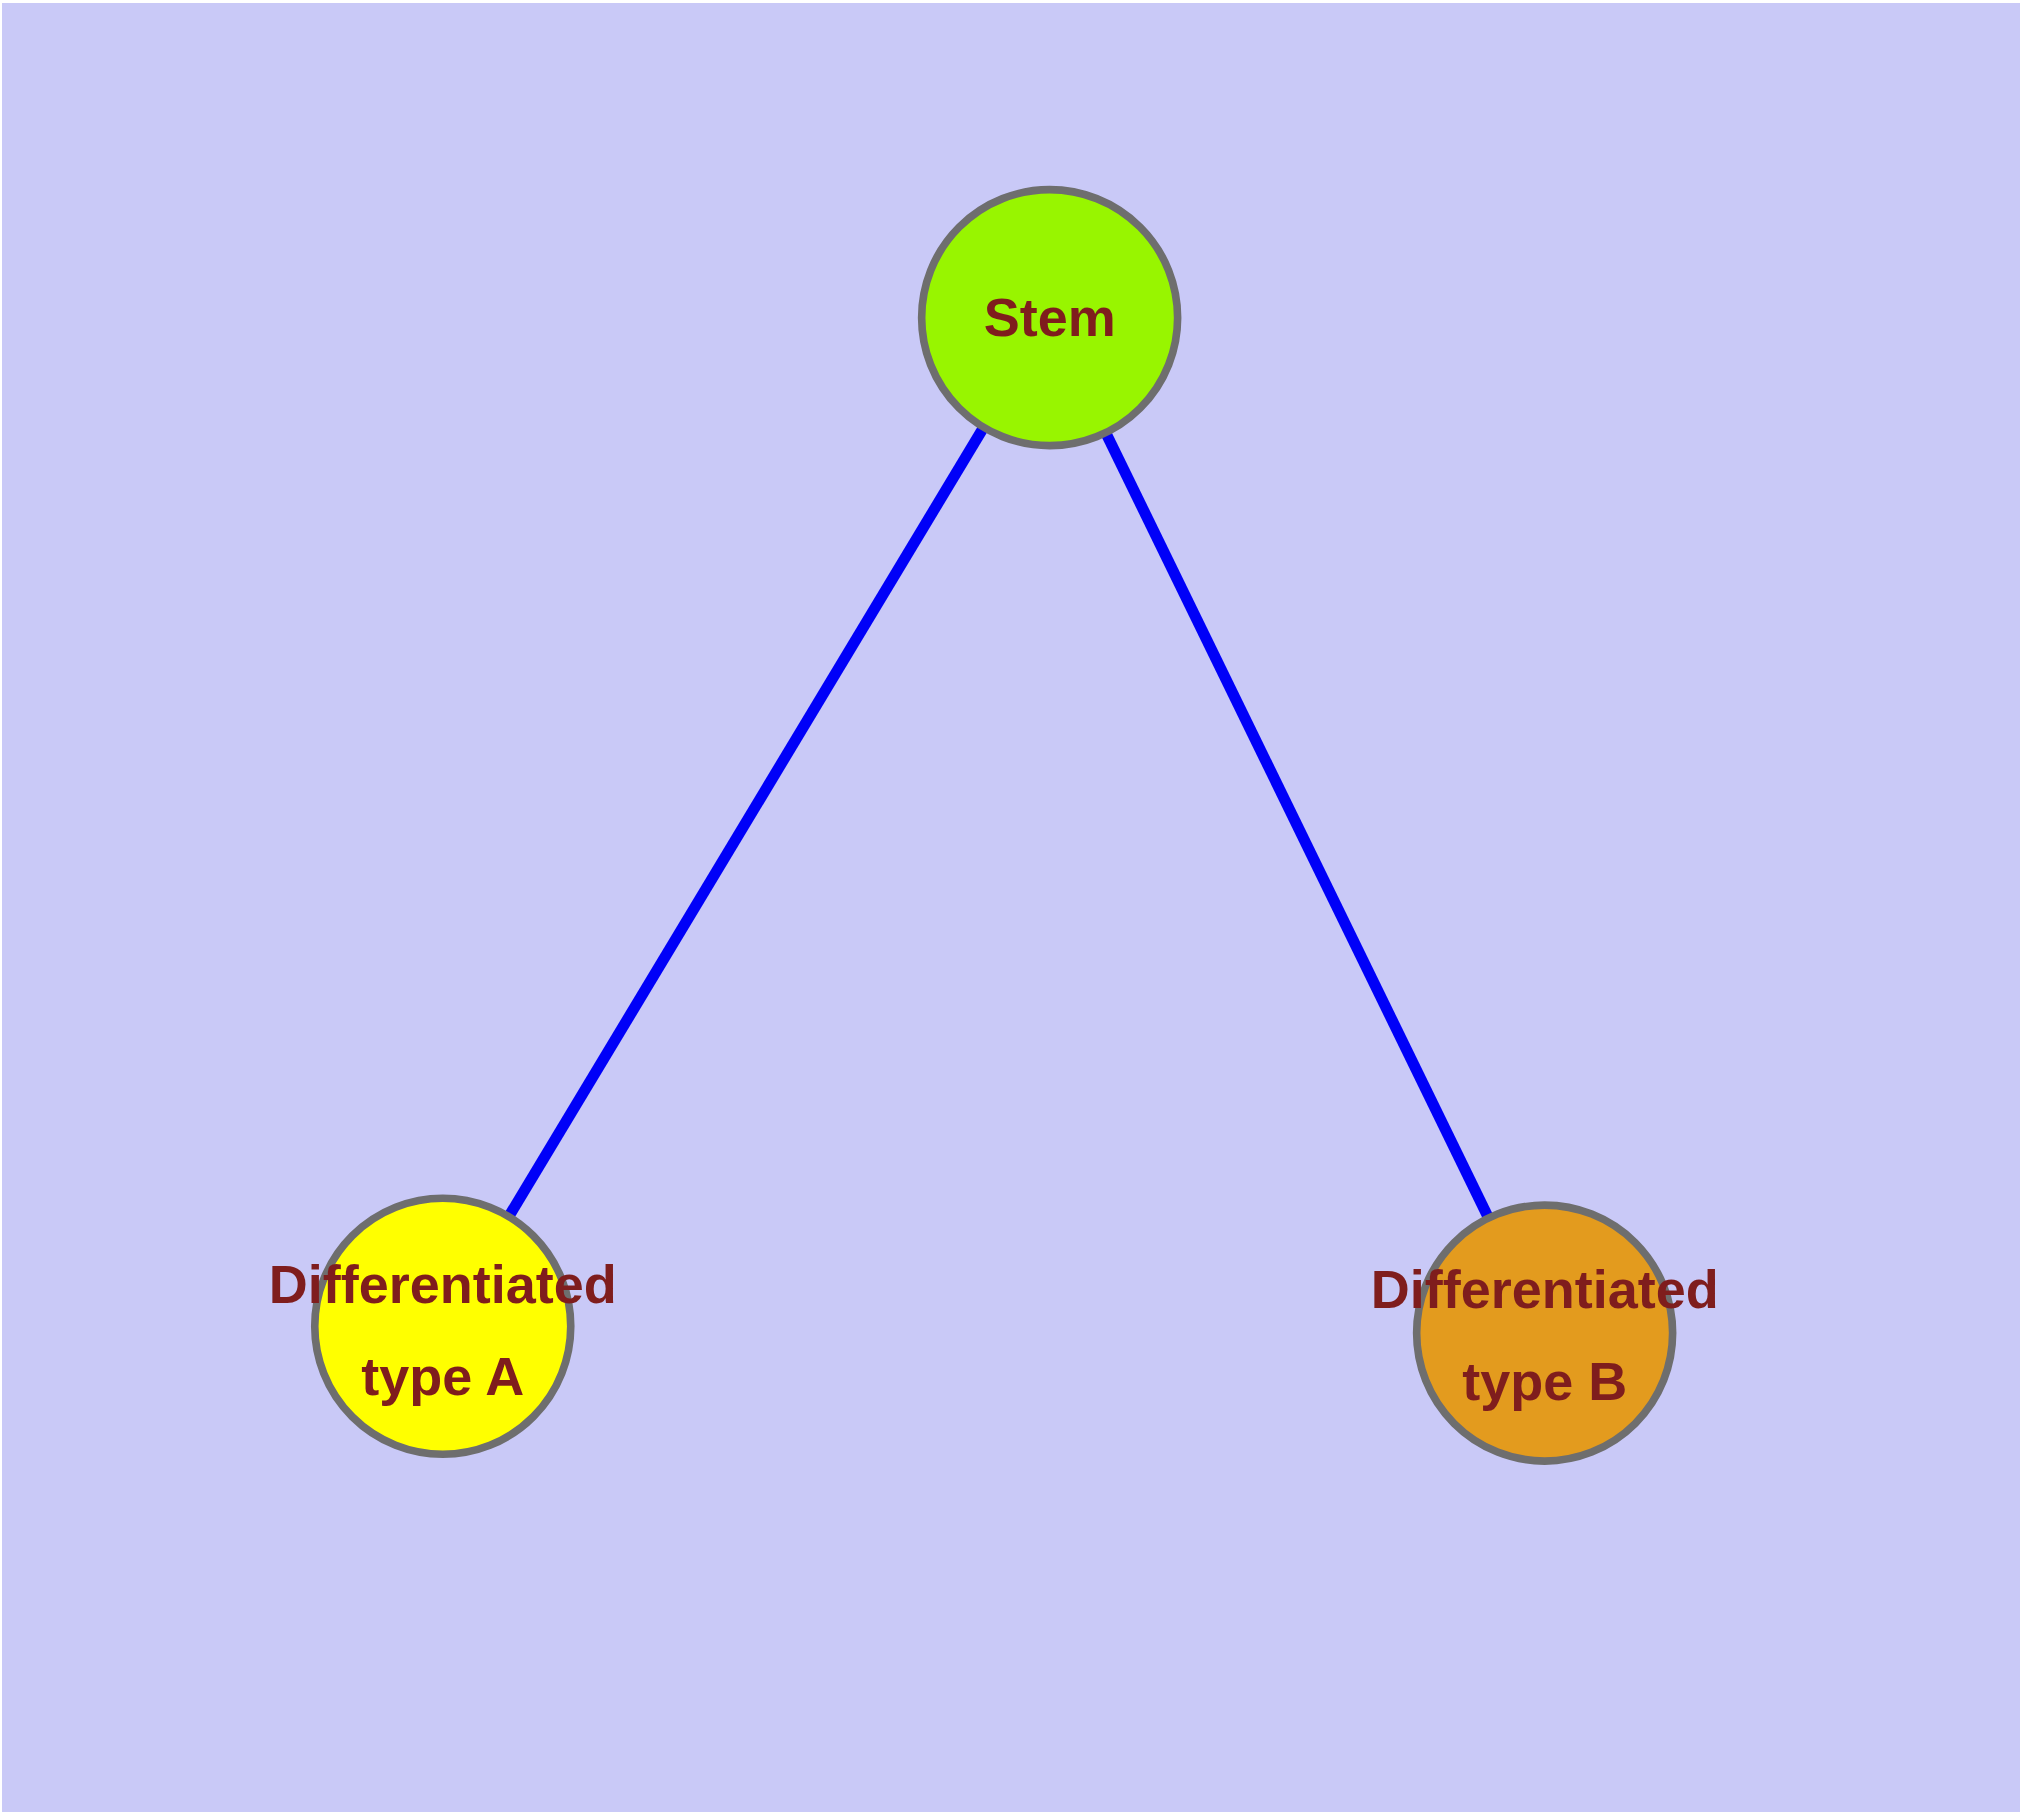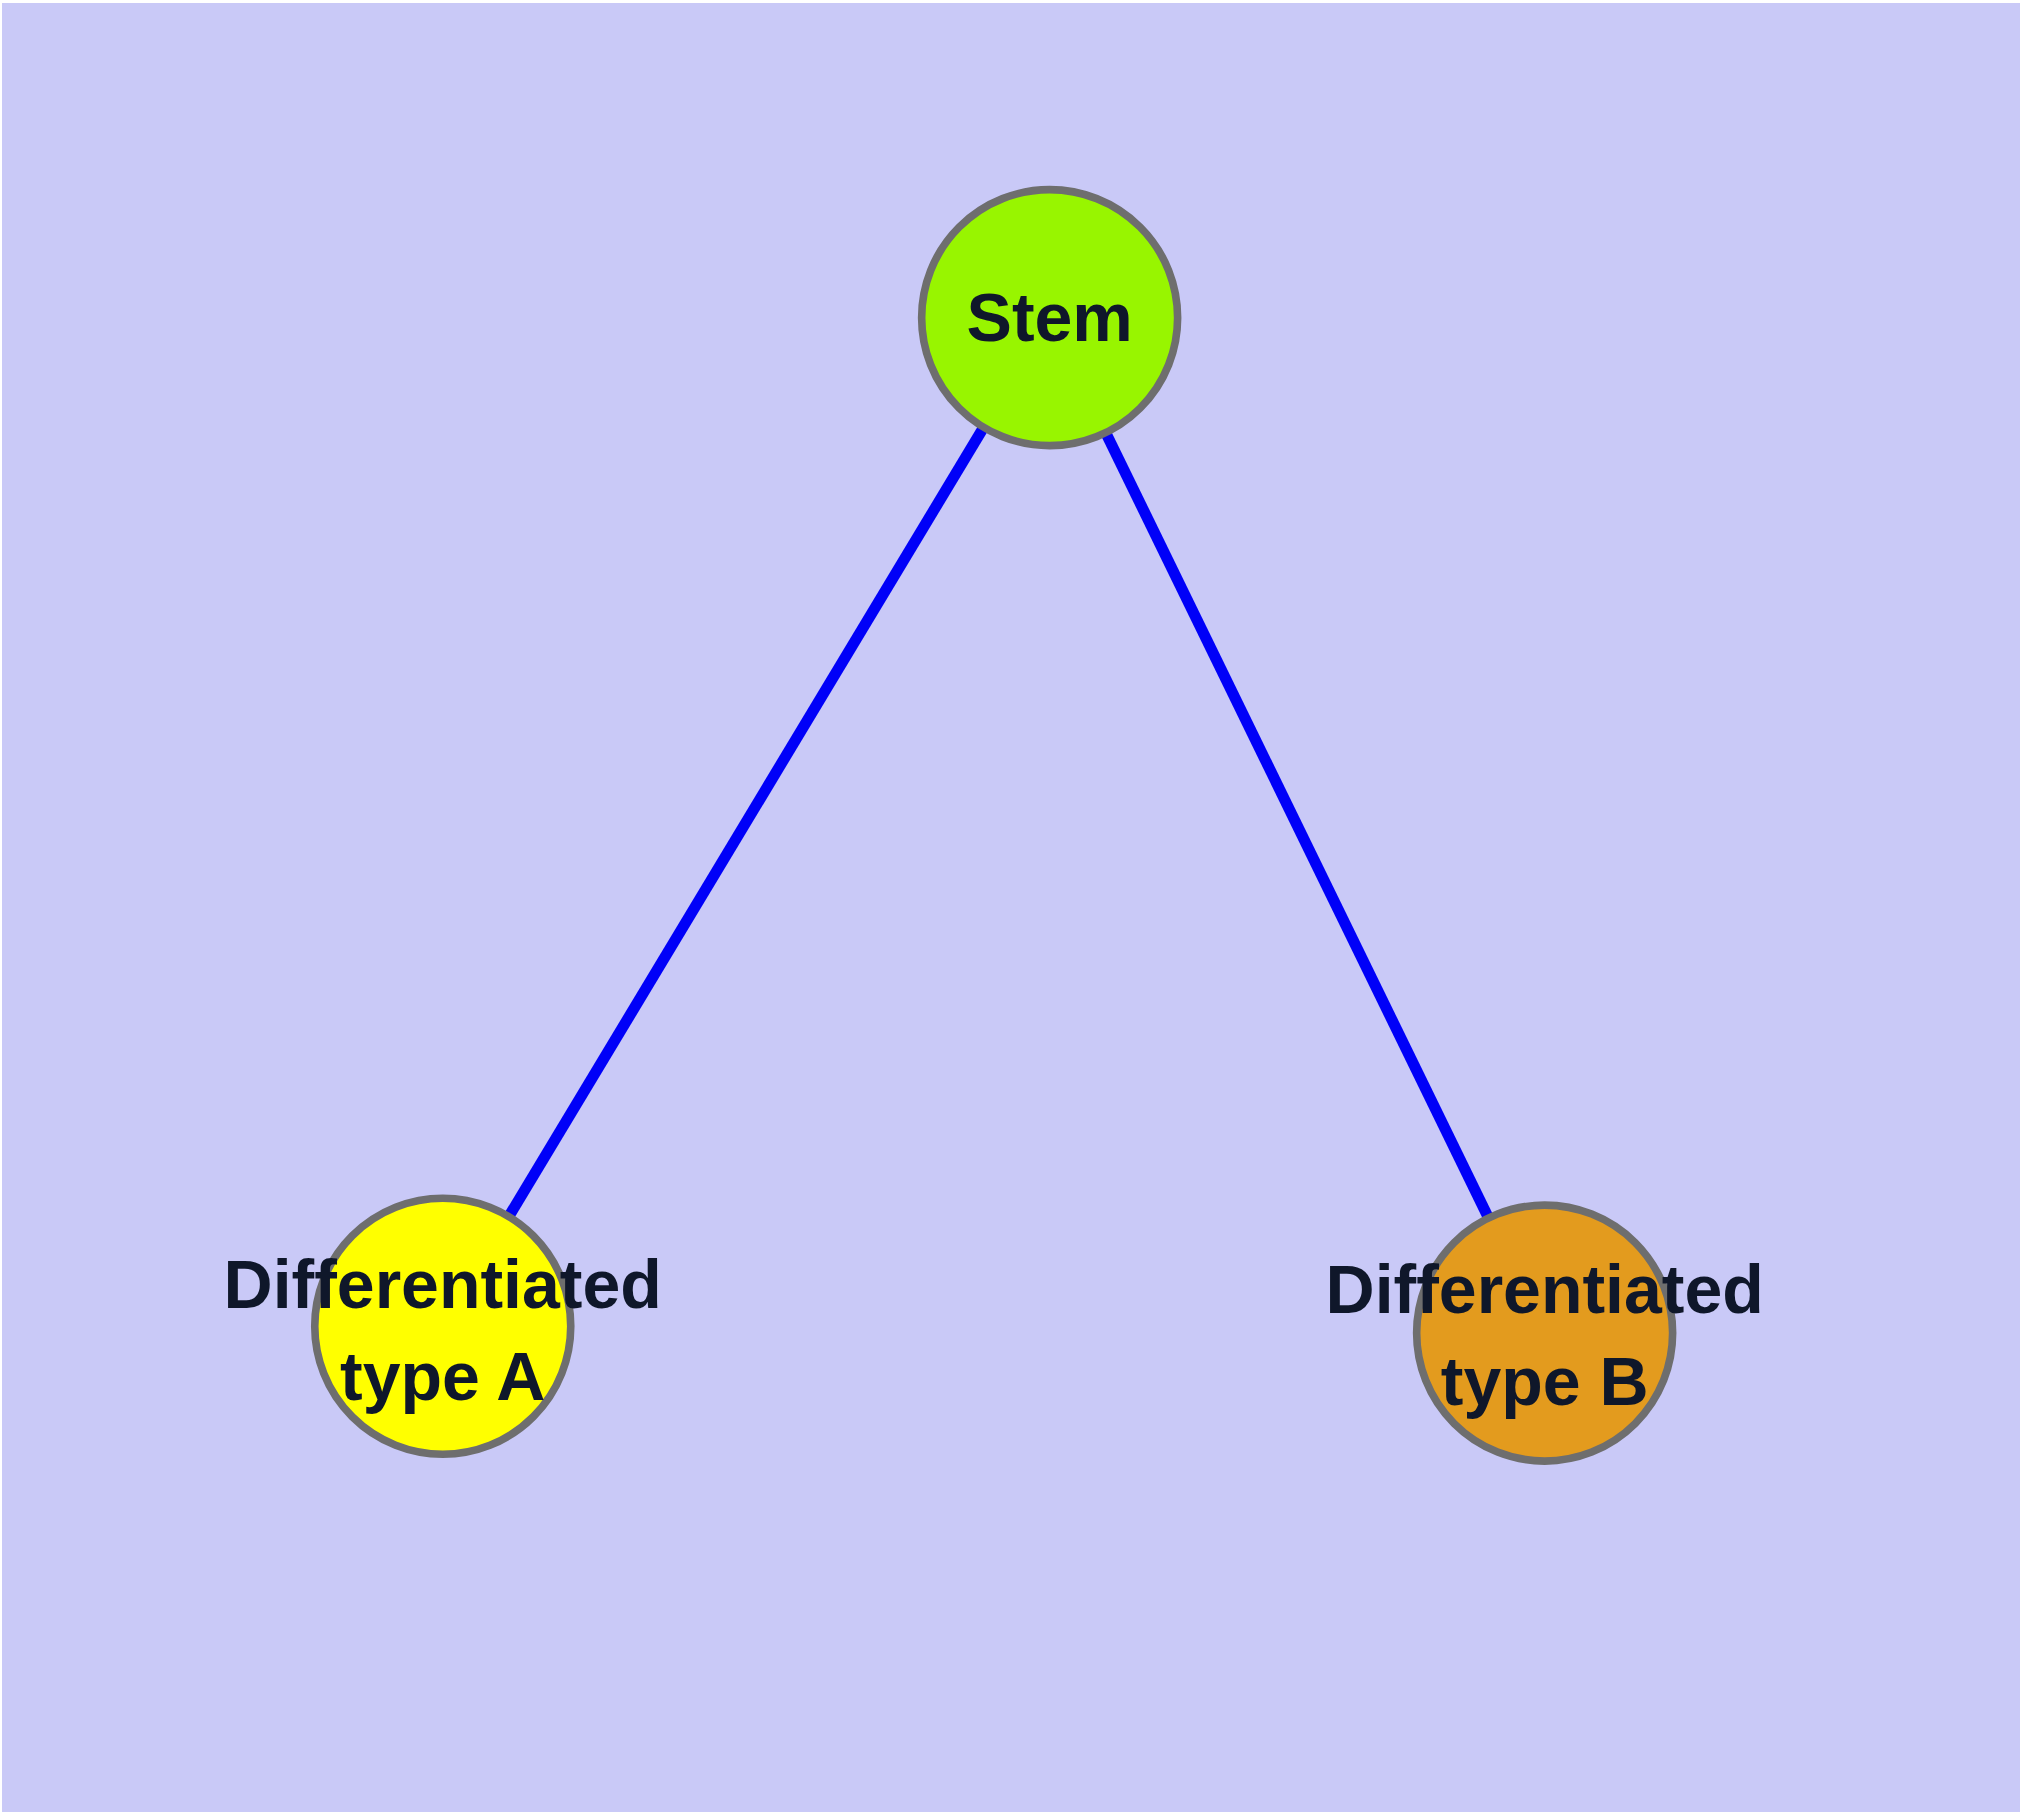--- a/index.html
+++ b/index.html
@@ -29,23 +29,23 @@
   svg.graph {
     position: absolute;
     left: 0;
     top: 0;
   }
   .node-label {
     position: absolute;
     transform: translate(-50%, -50%);
     font-family: "Liberation Sans", sans-serif;
     font-weight: bold;
-    font-size: 68px;
+    font-size: 54px;
     line-height: 92px;
-    color: #0f172a;
+    color: #7f1d1d;
     text-align: center;
     white-space: pre-line;
     pointer-events: none;
   }
 </style>
 </head>
 <body>
 
 <div class="stage">
   <div class="canvas">

